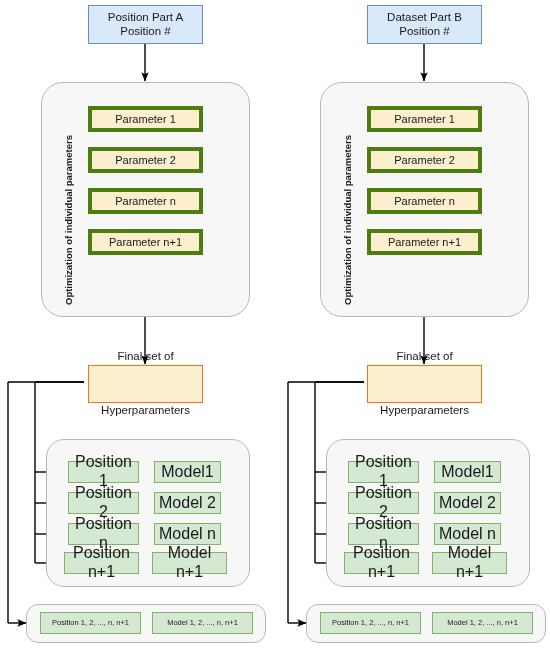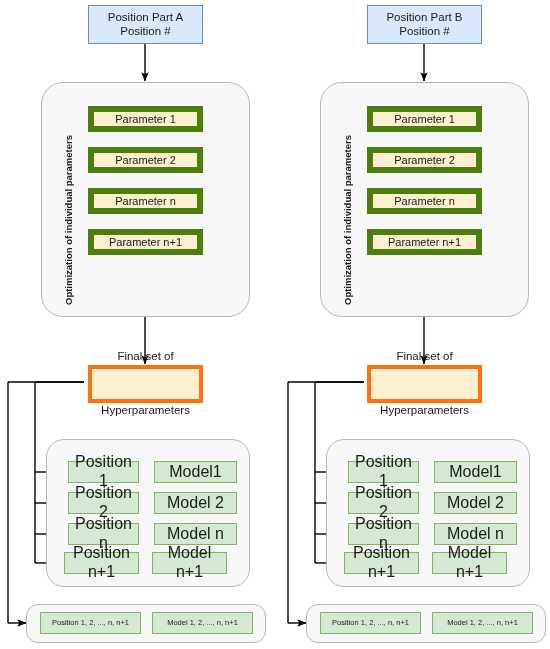--- a/index.html
+++ b/index.html
@@ -71,44 +71,44 @@
     font-size: 9.5px;
     font-weight: bold;
     color: #1a1a1a;
     white-space: nowrap;
     transform-origin: 0 0;
     transform: rotate(-90deg);
   }
   
   .param-box {
     background: #fbefcd;
-    border: 6px solid #4d7c0f;
+    border: 4px solid #4d7c0f;
     font-size: 11px;
     width: 115px;
     height: 26px;
   }
   
   .final-box {
     background: #fbefcd;
-    border: 4px solid #f97316;
+    border: 1px solid #f97316;
     font-size: 11.5px;
     width: 115px;
     height: 38px;
     flex-direction: column;
     gap: 40px;
   }
   
   .green-box {
     background: #d5e8d4;
     border: 1px solid #82b366;
     font-size: 16px;
     height: 22px;
   }
   .green-box.pos { width: 71px; }
-  .green-box.mod { width: 83px; }
+  .green-box.mod { width: 67px; }
   .green-box.wide {
     font-size: 7.5px;
     height: 22px;
     width: 101px;
   }
 </style>
 </head>
 <body>
 
 <div id="diagram-root">
@@ -184,21 +184,21 @@
   <div class="node green-box mod" style="left:154px; top:492px;">Model 2</div>
   <div class="node green-box mod" style="left:154px; top:523px;">Model n</div>
   <div class="node green-box mod" style="left:152px; top:552px; width:75px;">Model n+1</div>
 
   <div class="summary-container" style="left:26px; top:604px; width:240px; height:39px;"></div>
   <div class="node green-box wide" style="left:40px; top:612px;">Position 1, 2, ..., n, n+1</div>
   <div class="node green-box wide" style="left:152px; top:612px;">Model 1, 2, ..., n, n+1</div>
 
   <div class="node dataset-box" style="left:367px; top:5px;">
     <div>
-      <span>Position Part B</span><br>
+      <span>Dataset Part B</span><br>
       <span>Position #</span>
     </div>
   </div>
 
   <div class="phase-container" style="left:320px; top:82px; width:209px; height:235px;"></div>
   <div class="vlabel" style="left:342px; top:305px;">Optimization of individual parameters</div>
 
   <div class="node param-box" style="left:367px; top:106px;">Parameter 1</div>
   <div class="node param-box" style="left:367px; top:147px;">Parameter 2</div>
   <div class="node param-box" style="left:367px; top:188px;">Parameter n</div>

